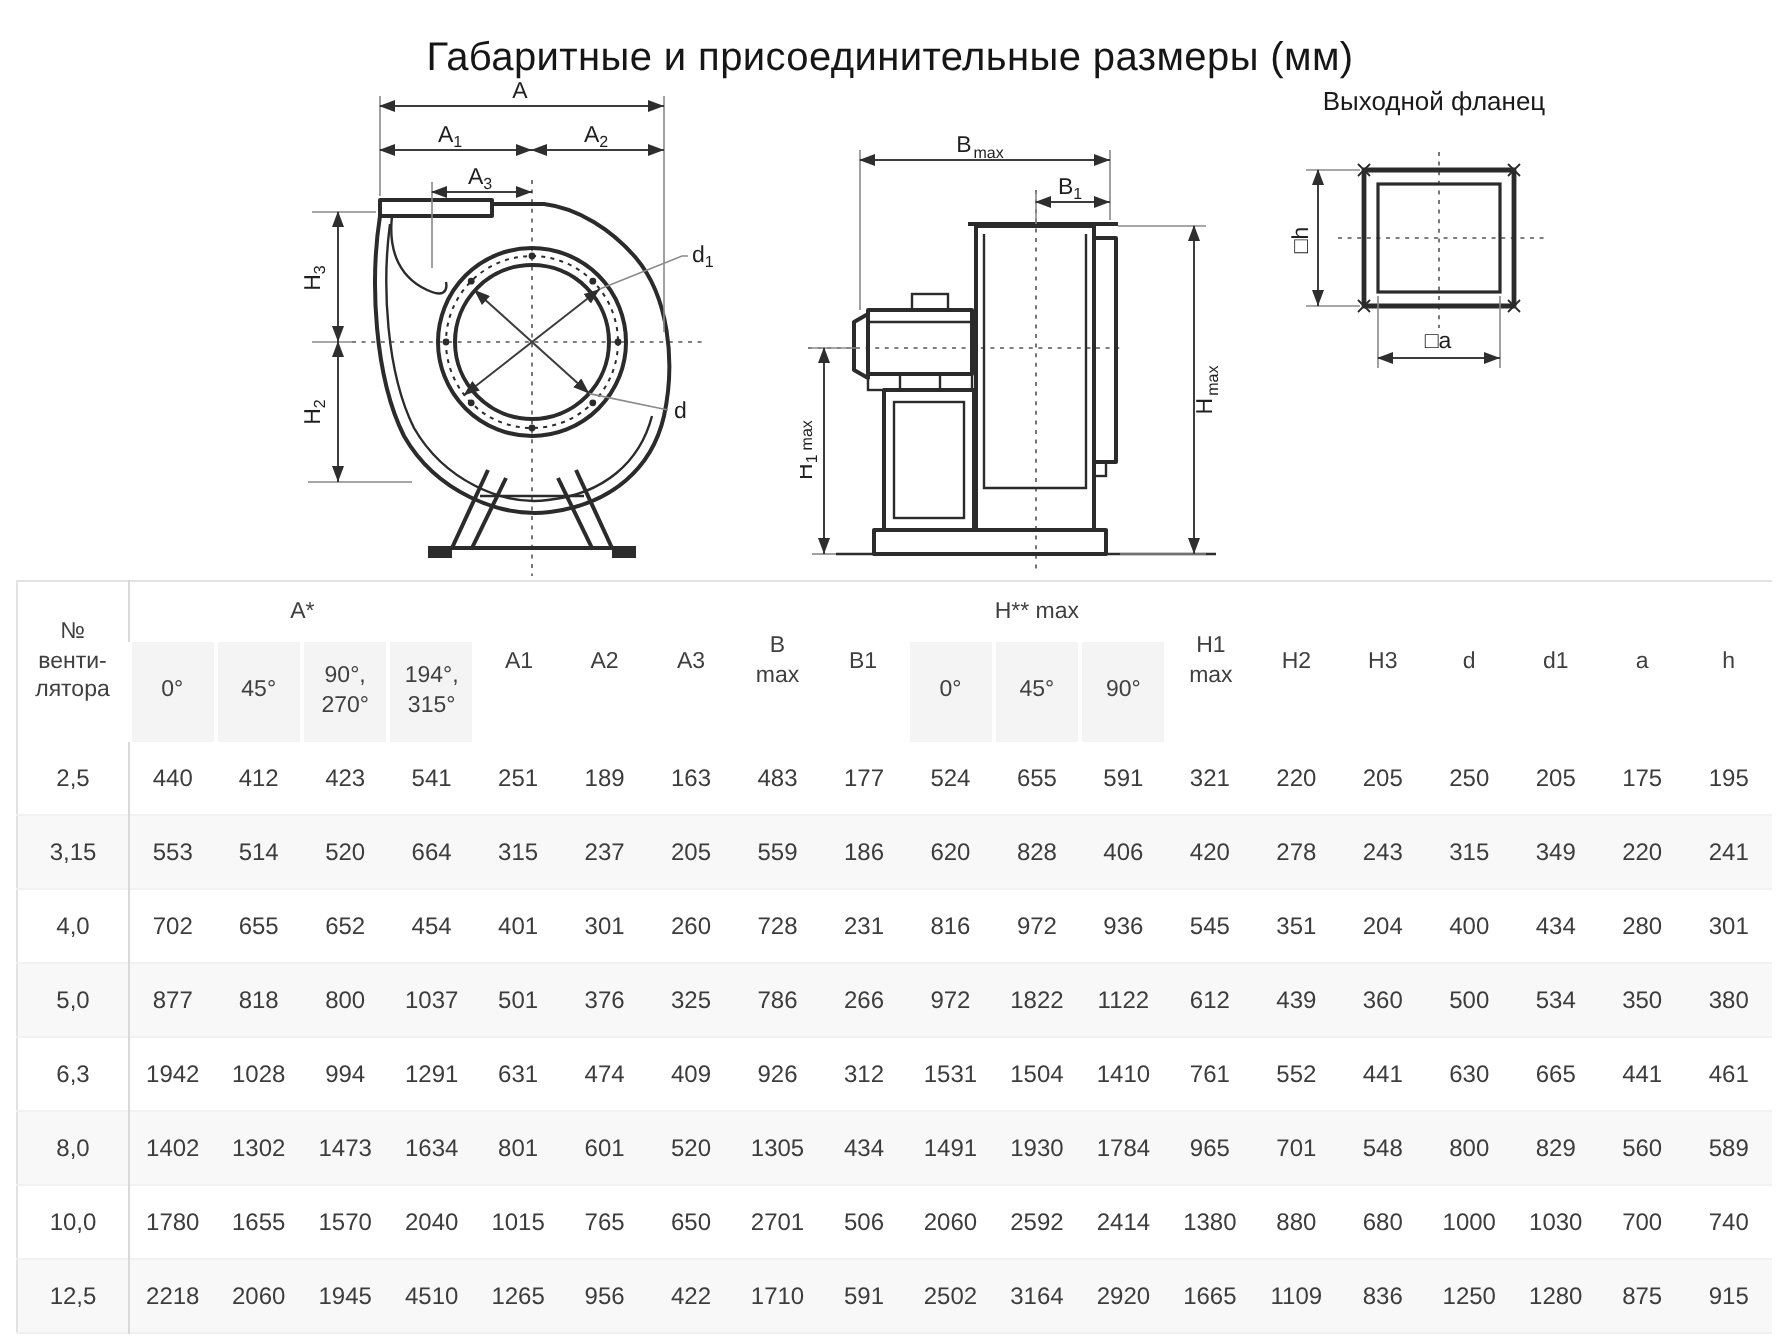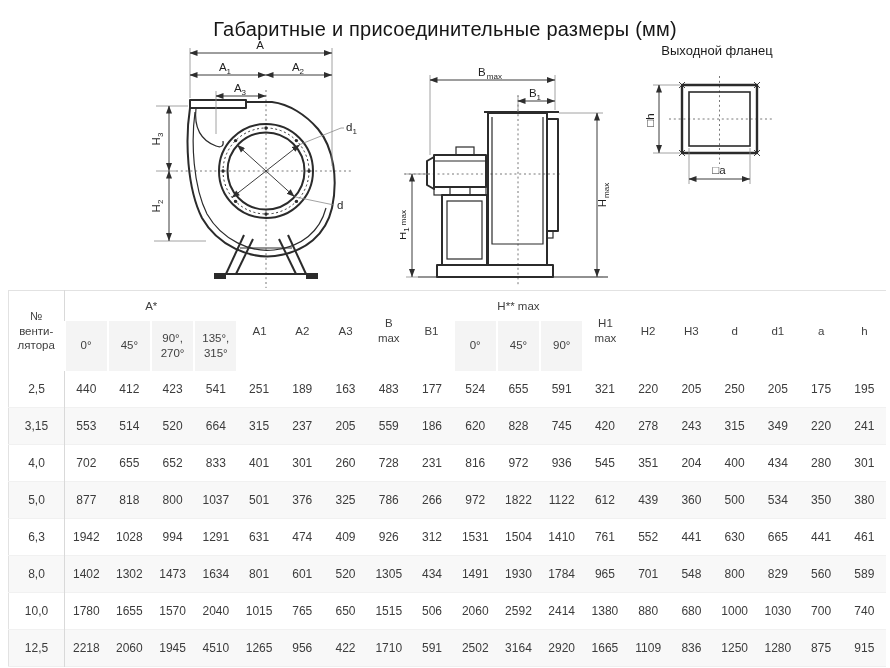--- a/index.html
+++ b/index.html
@@ -247,21 +247,21 @@
         <th rowspan="2">d</th>
         <th rowspan="2">d1</th>
         <th rowspan="2">a</th>
         <th rowspan="2">h</th>
       </tr>
       <tr class="r2">
         <th class="angle">0°</th>
         <th class="angle">45°</th>
         <th class="angle">90°,
 270°</th>
-        <th class="angle">135°,
+        <th class="angle">194°,
 315°</th>
         <th class="angle">0°</th>
         <th class="angle">45°</th>
         <th class="angle">90°</th>
       </tr>
     </thead>
     <tbody>
         <tr>
           <td class="c-no">2,5</td>
           <td>440</td>
@@ -290,35 +290,35 @@
           <td>514</td>
           <td>520</td>
           <td>664</td>
           <td>315</td>
           <td>237</td>
           <td>205</td>
           <td>559</td>
           <td>186</td>
           <td>620</td>
           <td>828</td>
-          <td>745</td>
+          <td>406</td>
           <td>420</td>
           <td>278</td>
           <td>243</td>
           <td>315</td>
           <td>349</td>
           <td>220</td>
           <td>241</td>
         </tr>
         <tr>
           <td class="c-no">4,0</td>
           <td>702</td>
           <td>655</td>
           <td>652</td>
-          <td>833</td>
+          <td>454</td>
           <td>401</td>
           <td>301</td>
           <td>260</td>
           <td>728</td>
           <td>231</td>
           <td>816</td>
           <td>972</td>
           <td>936</td>
           <td>545</td>
           <td>351</td>
@@ -396,21 +396,21 @@
         </tr>
         <tr>
           <td class="c-no">10,0</td>
           <td>1780</td>
           <td>1655</td>
           <td>1570</td>
           <td>2040</td>
           <td>1015</td>
           <td>765</td>
           <td>650</td>
-          <td>1515</td>
+          <td>2701</td>
           <td>506</td>
           <td>2060</td>
           <td>2592</td>
           <td>2414</td>
           <td>1380</td>
           <td>880</td>
           <td>680</td>
           <td>1000</td>
           <td>1030</td>
           <td>700</td>

